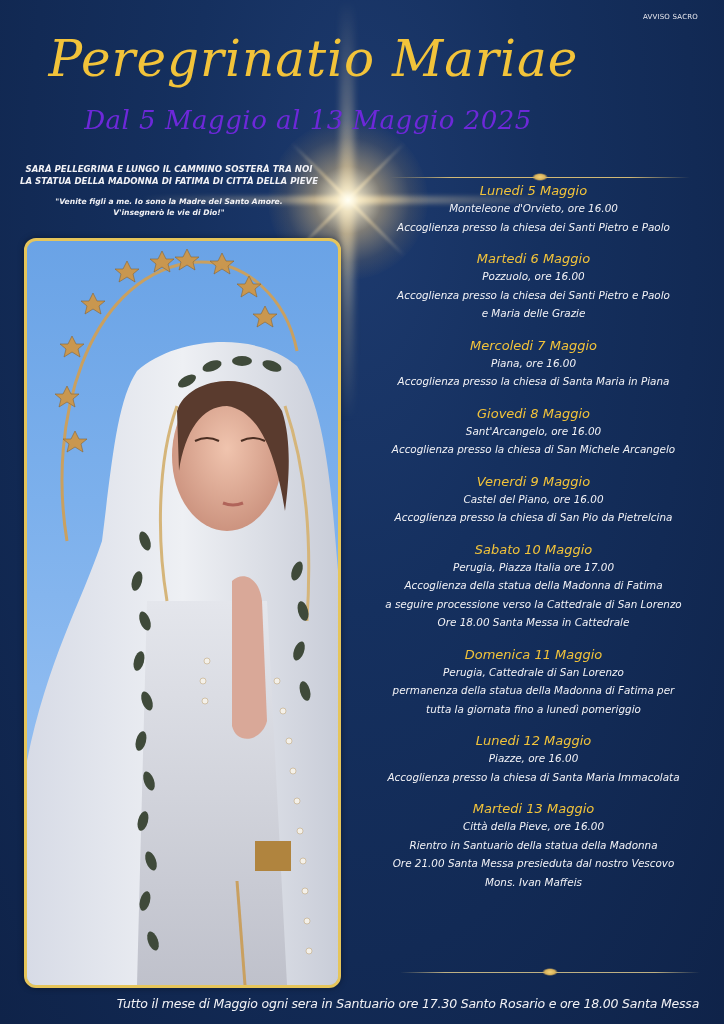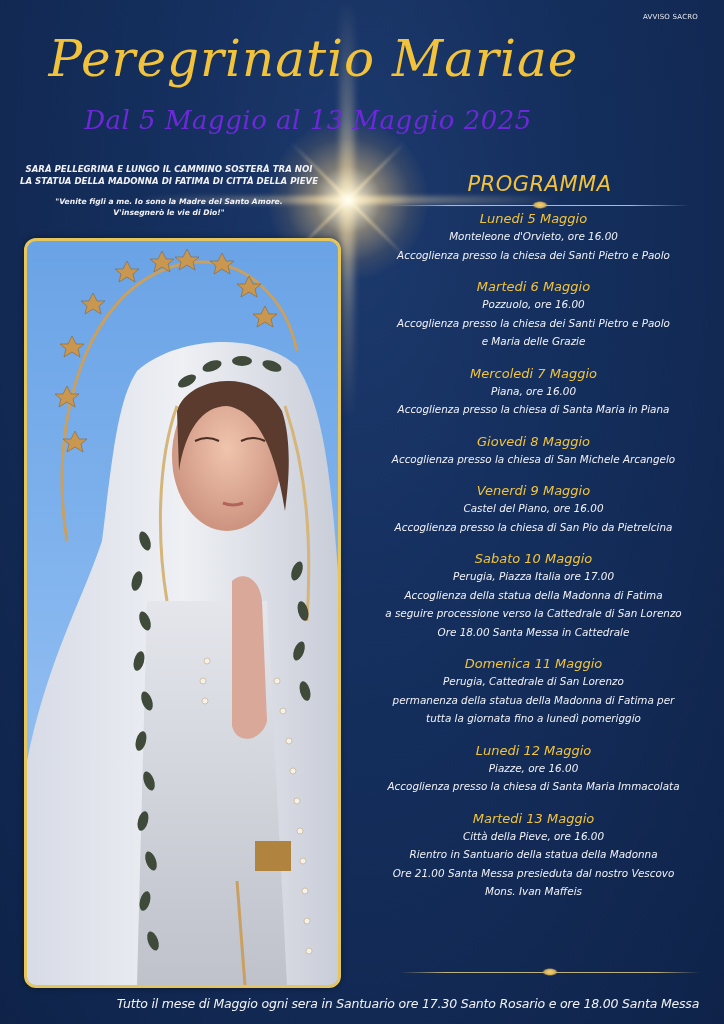--- a/index.html
+++ b/index.html
@@ -201,21 +201,20 @@
         <circle cx="280" cy="680" r="3"></circle>
       <circle cx="282" cy="710" r="3"></circle>
     </g>
 
     <rect x="228" y="600" width="36" height="30" fill="#b0843e"></rect>
     <line x1="210" y1="640" x2="218" y2="744" stroke="#c9a060" stroke-width="3"></line>
   </svg>
 </div>
 
 <div class="program">
-  <div class="prog-title">PROGRAMMA</div>
   <div class="divider">
     <div class="line"></div>
     <div class="orn"></div>
   </div>
 
   <div class="event">
     <div class="day">Lunedi 5 Maggio</div>
     <div class="line">Monteleone d'Orvieto, ore 16.00</div>
     <div class="line">Accoglienza presso la chiesa dei Santi Pietro e Paolo</div>
   </div>
@@ -225,20 +224,21 @@
     <div class="line">Accoglienza presso la chiesa dei Santi Pietro e Paolo</div>
     <div class="line">e Maria delle Grazie</div>
   </div>
   <div class="event">
     <div class="day">Mercoledi 7 Maggio</div>
     <div class="line">Piana, ore 16.00</div>
     <div class="line">Accoglienza presso la chiesa di Santa Maria in Piana</div>
   </div>
   <div class="event">
     <div class="day">Giovedi 8 Maggio</div>
+    <div class="line">Sant'Arcangelo, ore 16.00</div>
     <div class="line">Accoglienza presso la chiesa di San Michele Arcangelo</div>
   </div>
   <div class="event">
     <div class="day">Venerdi 9 Maggio</div>
     <div class="line">Castel del Piano, ore 16.00</div>
     <div class="line">Accoglienza presso la chiesa di San Pio da Pietrelcina</div>
   </div>
   <div class="event">
     <div class="day">Sabato 10 Maggio</div>
     <div class="line">Perugia, Piazza Italia ore 17.00</div>

